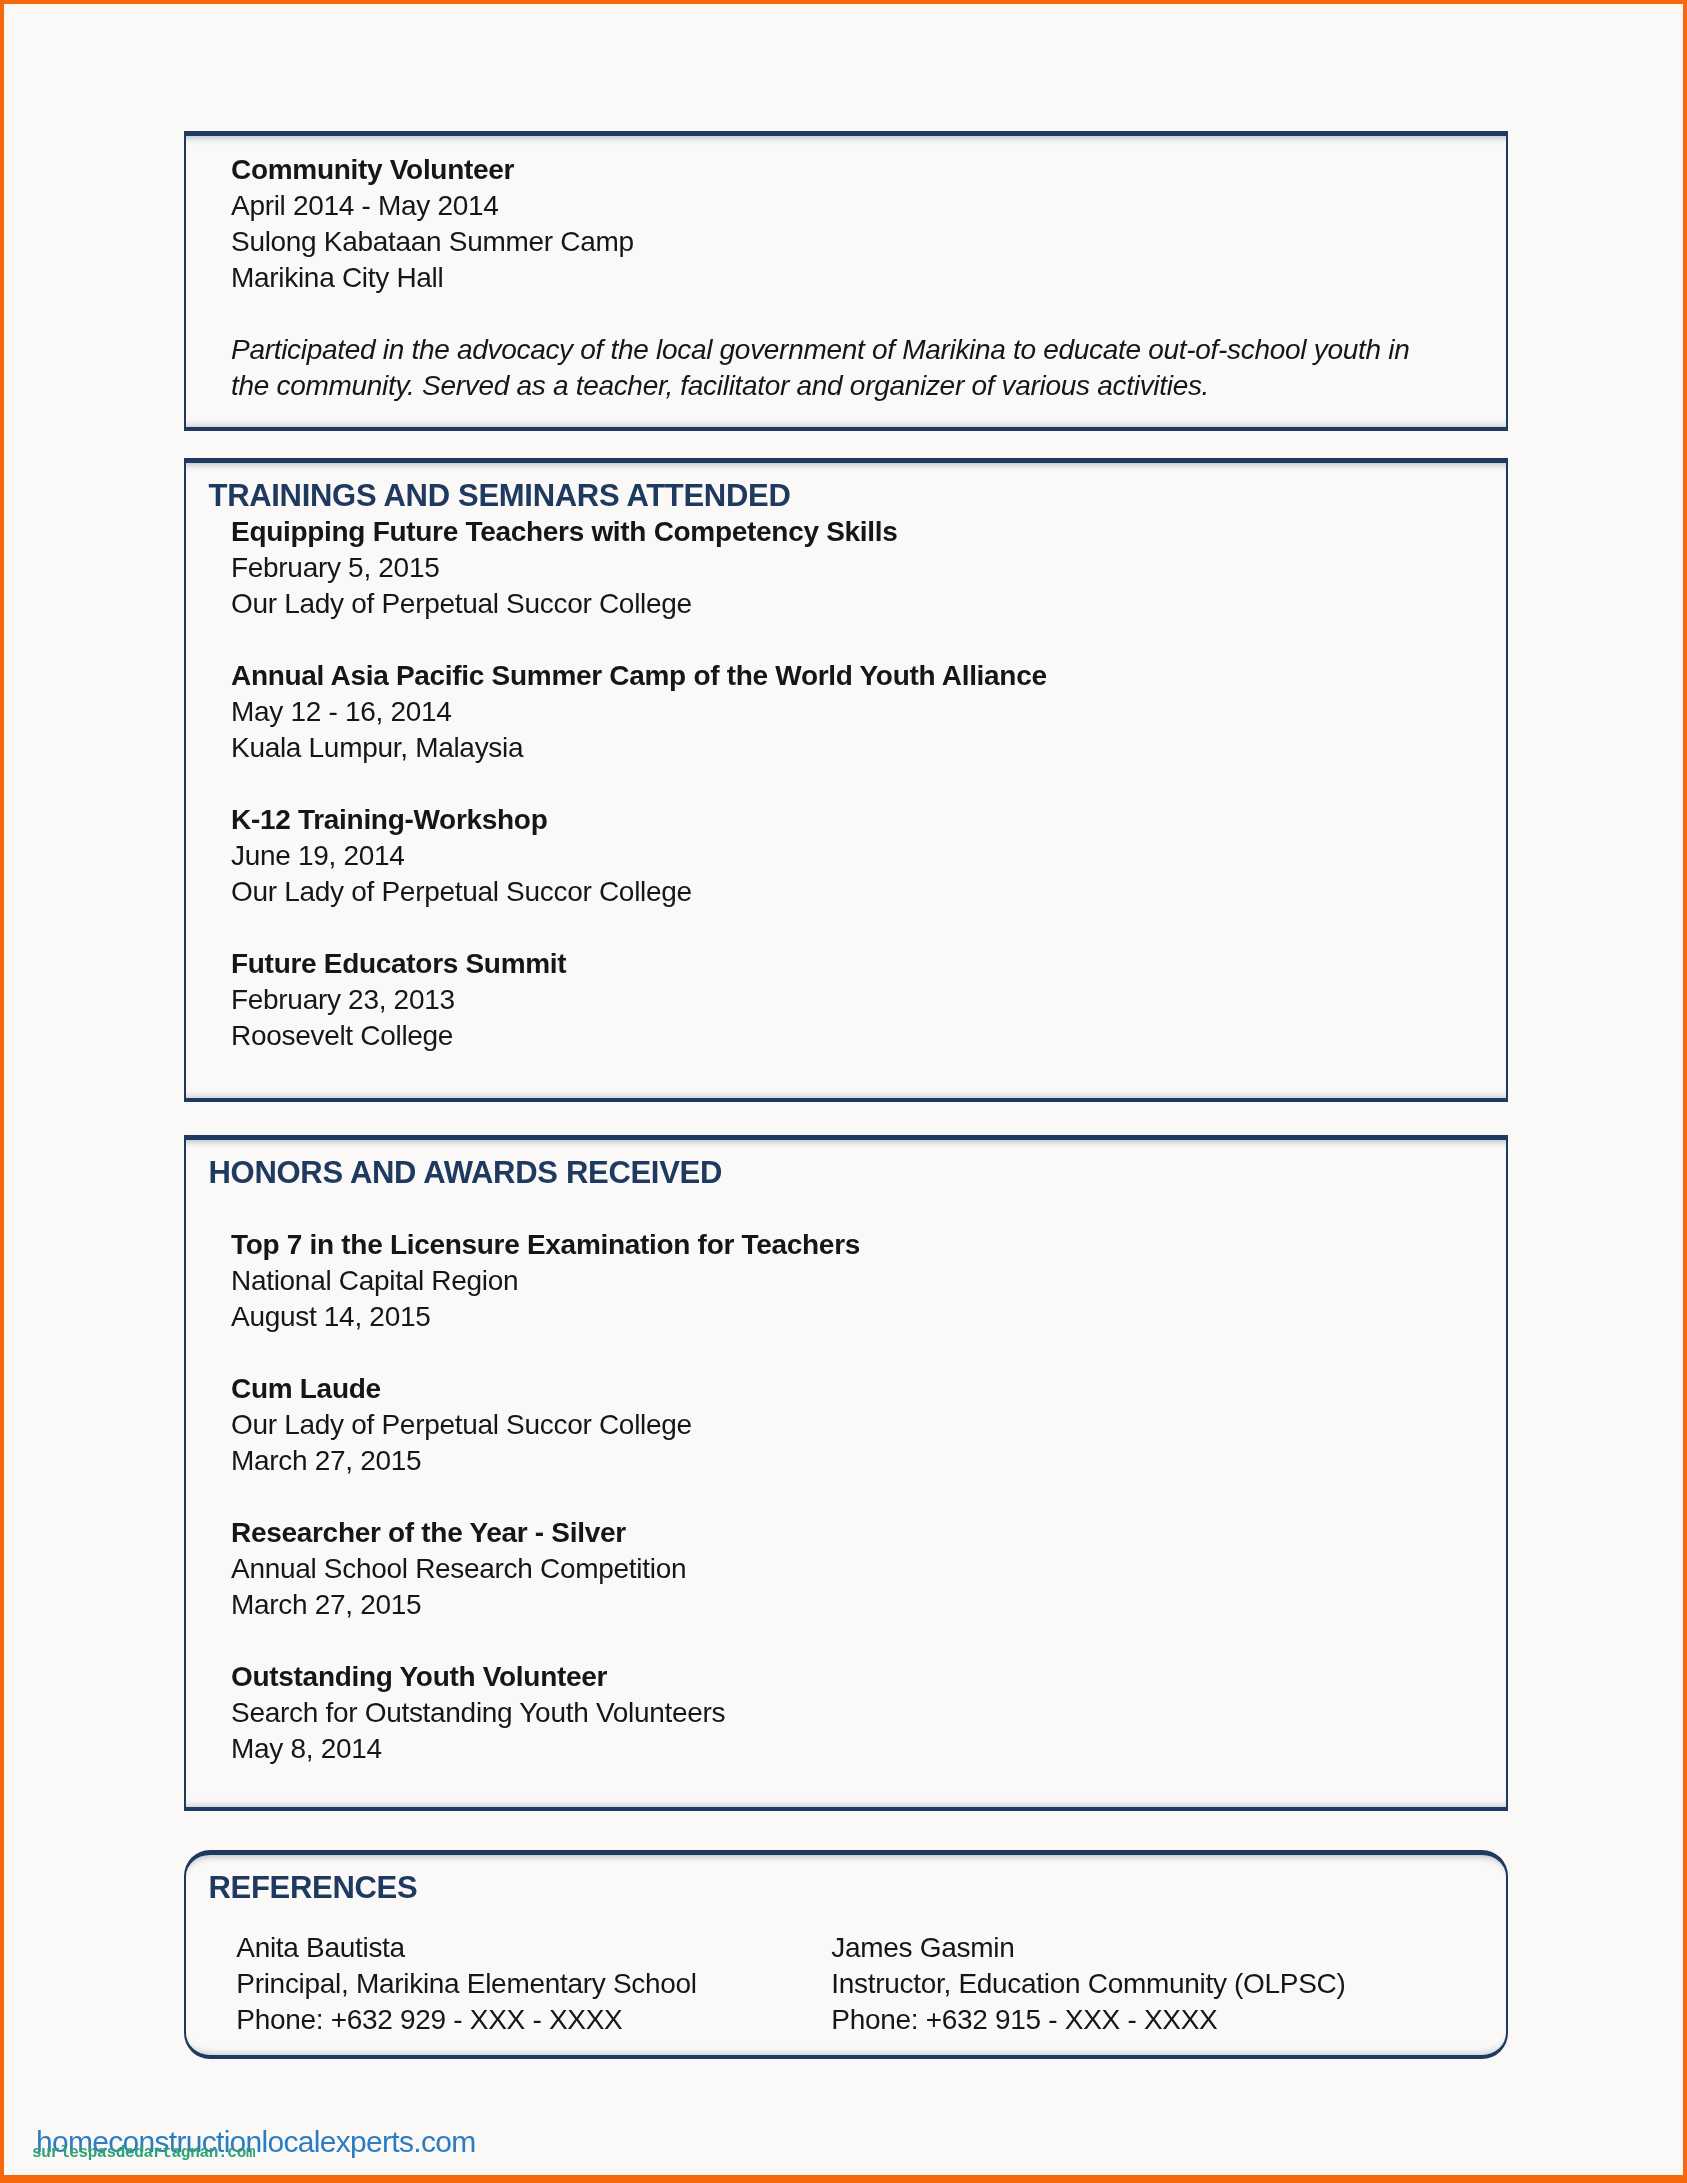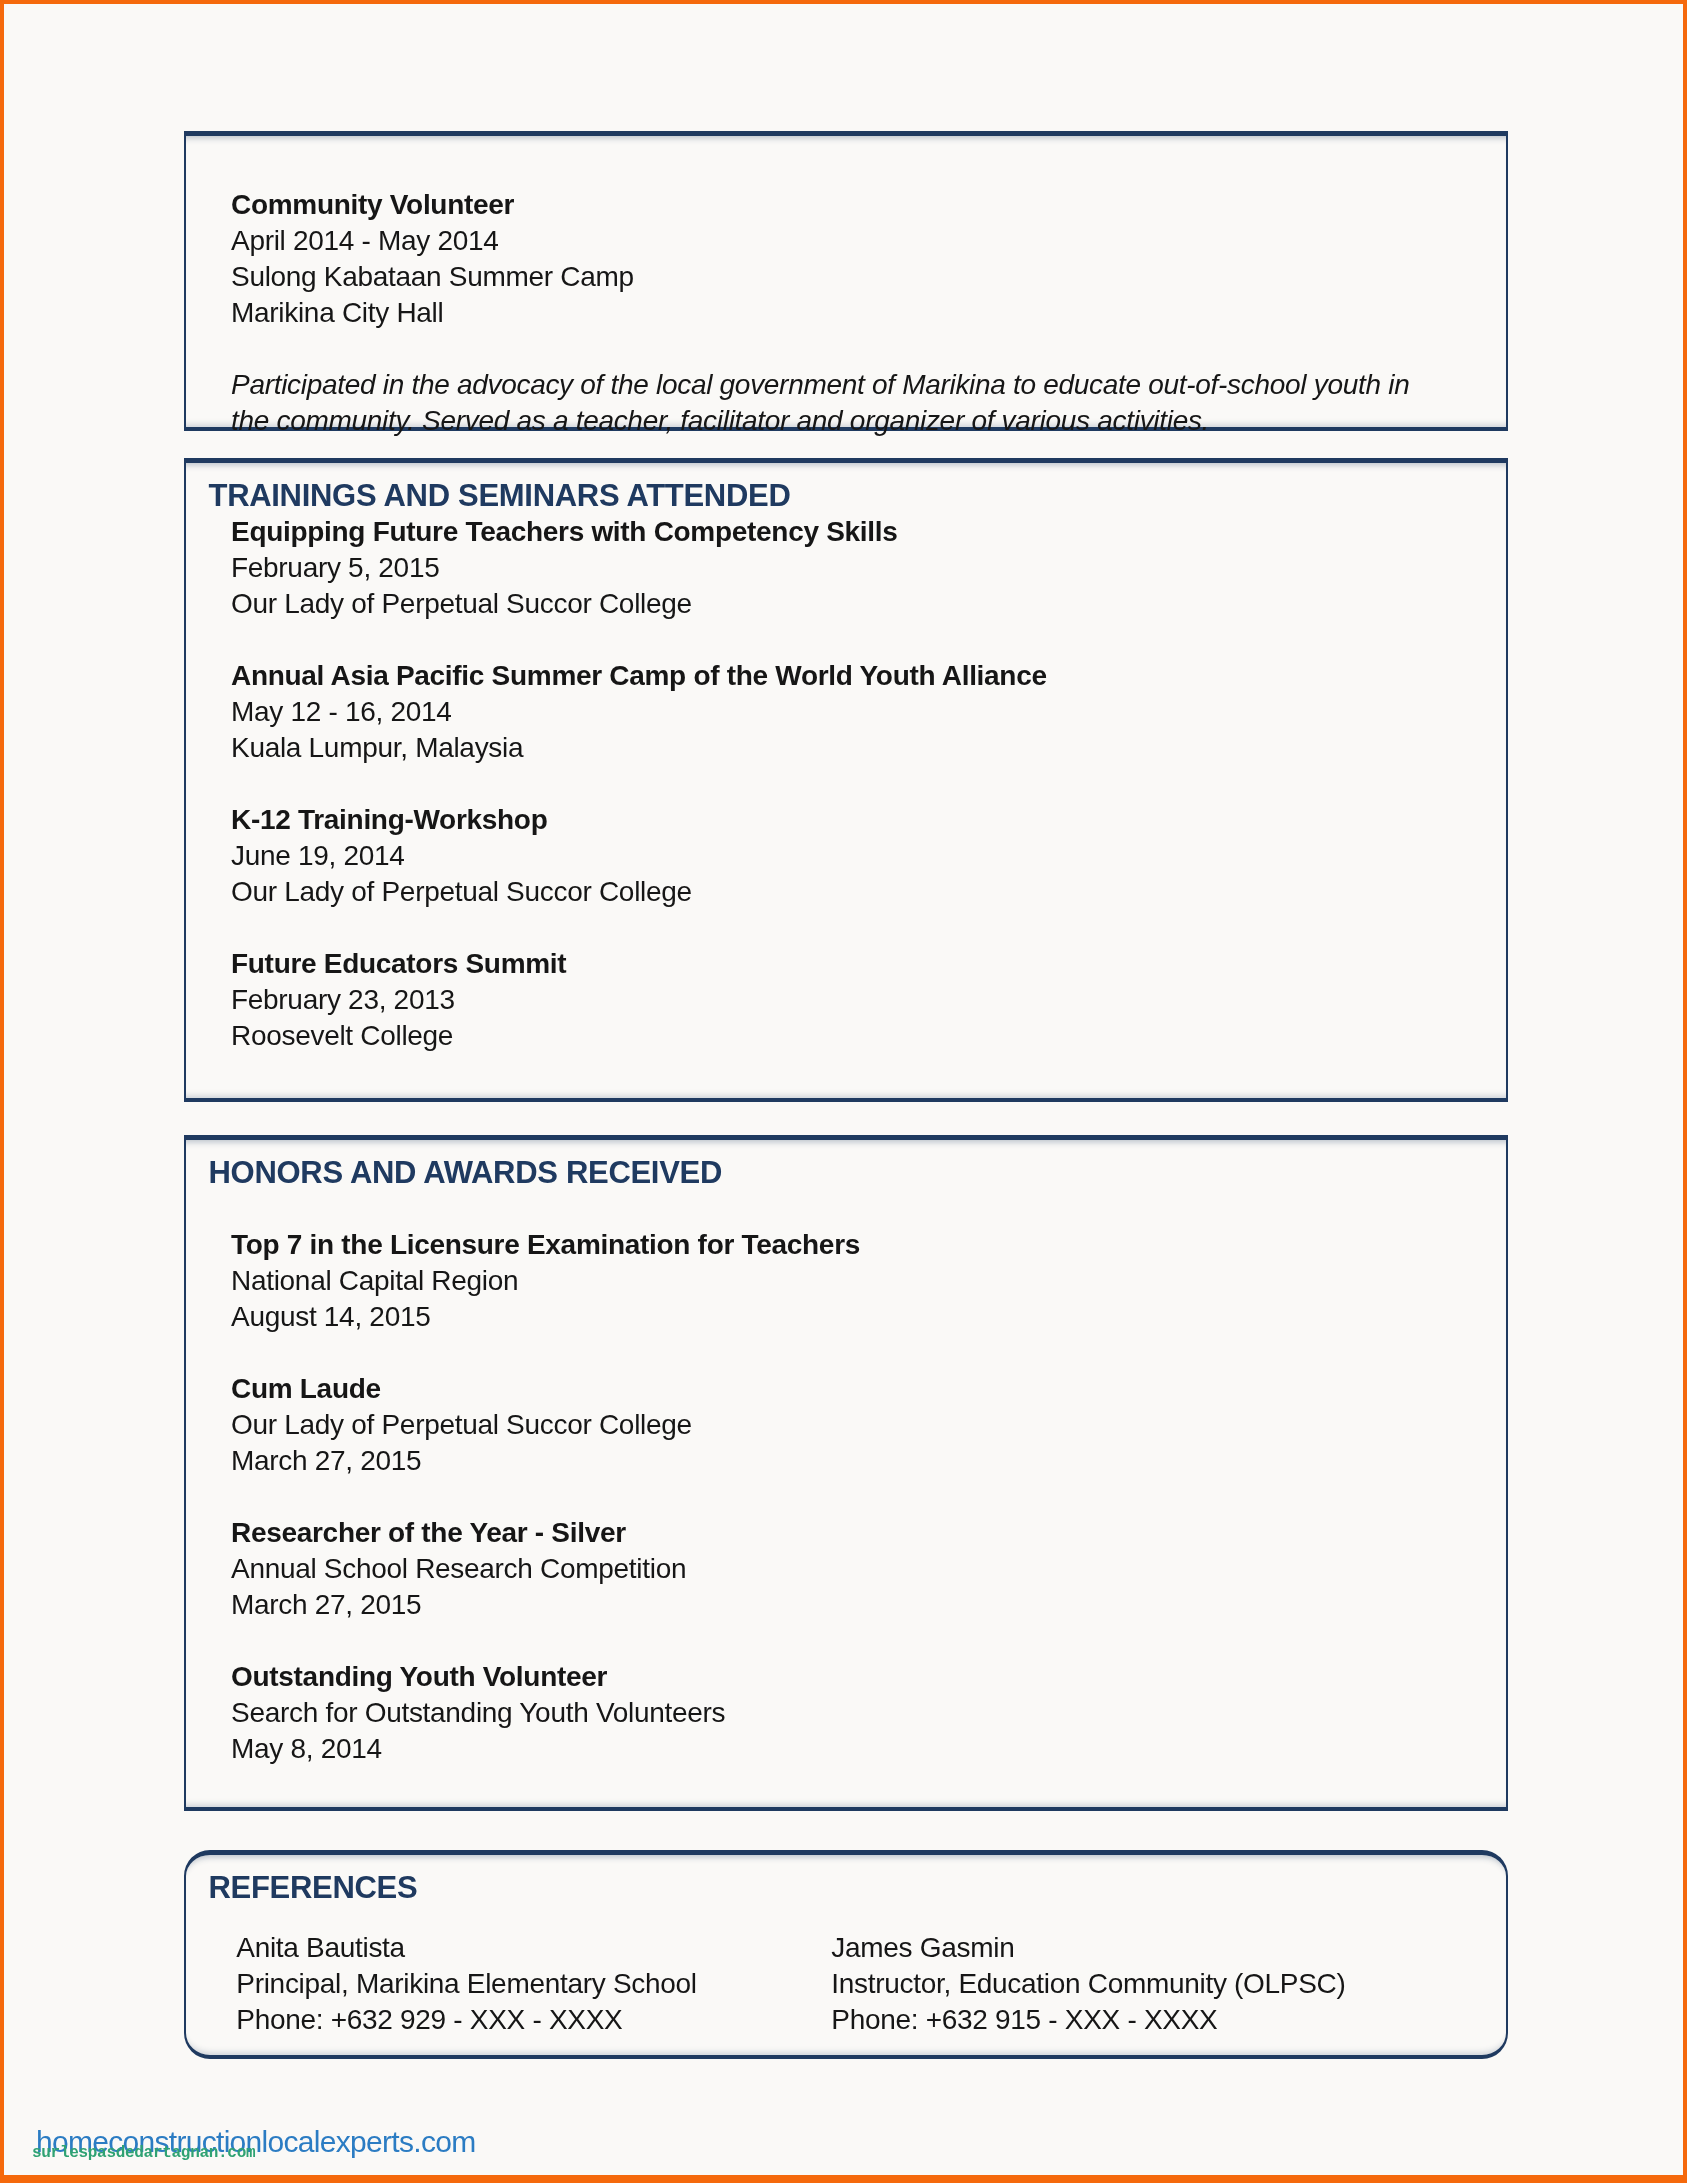--- a/index.html
+++ b/index.html
@@ -75,21 +75,21 @@
     white-space:nowrap;
     font-family:Liberation Mono, monospace;
   }
 </style>
 </head>
 <body>
 
 <div class="page">
 
   <section class="box box-exp">
-    <div class="entry" style="margin-bottom:0;margin-top:35px;">
+    <div class="entry" style="margin-bottom:0;">
       <div class="entry-title">Community Volunteer</div>
       <div class="entry-line">April 2014 - May 2014</div>
       <div class="entry-line">Sulong Kabataan Summer Camp</div>
       <div class="entry-line">Marikina City Hall</div>
     </div>
     <p class="exp-description">Participated in the advocacy of the local government of Marikina to educate out-of-school youth in the community. Served as a teacher, facilitator and organizer of various activities.</p>
   </section>
 
   <section class="box box-trainings">
     <h2 class="section-heading">TRAININGS AND SEMINARS ATTENDED</h2>

